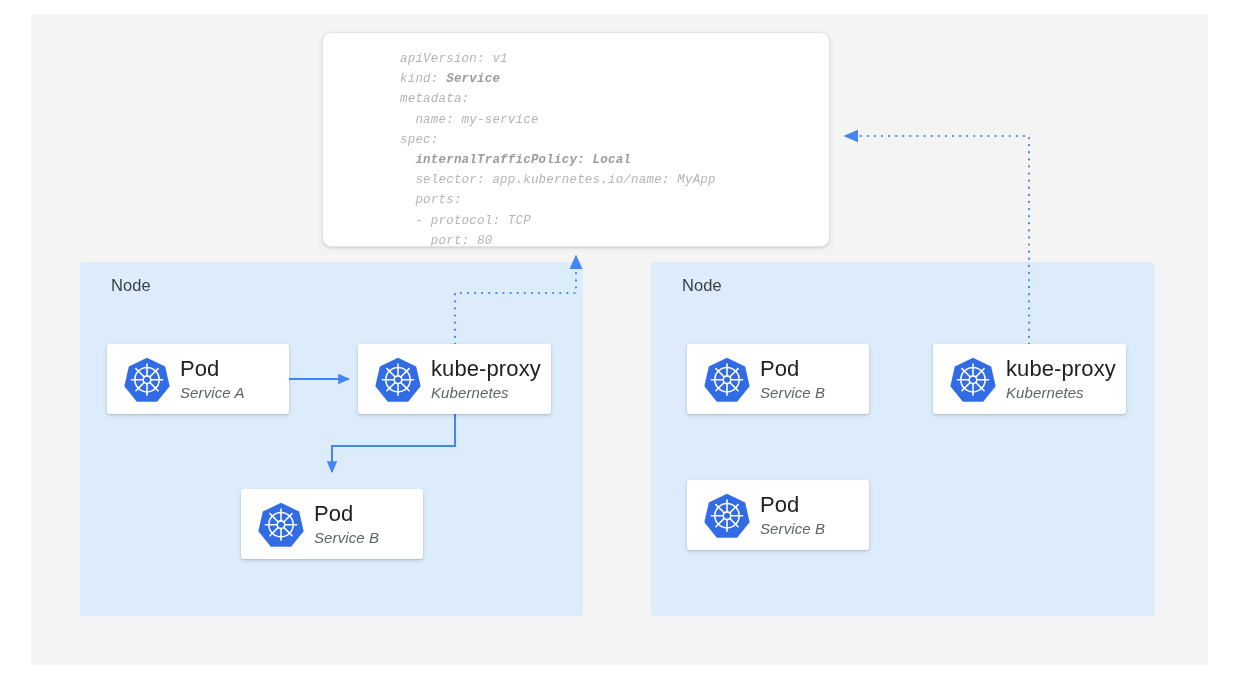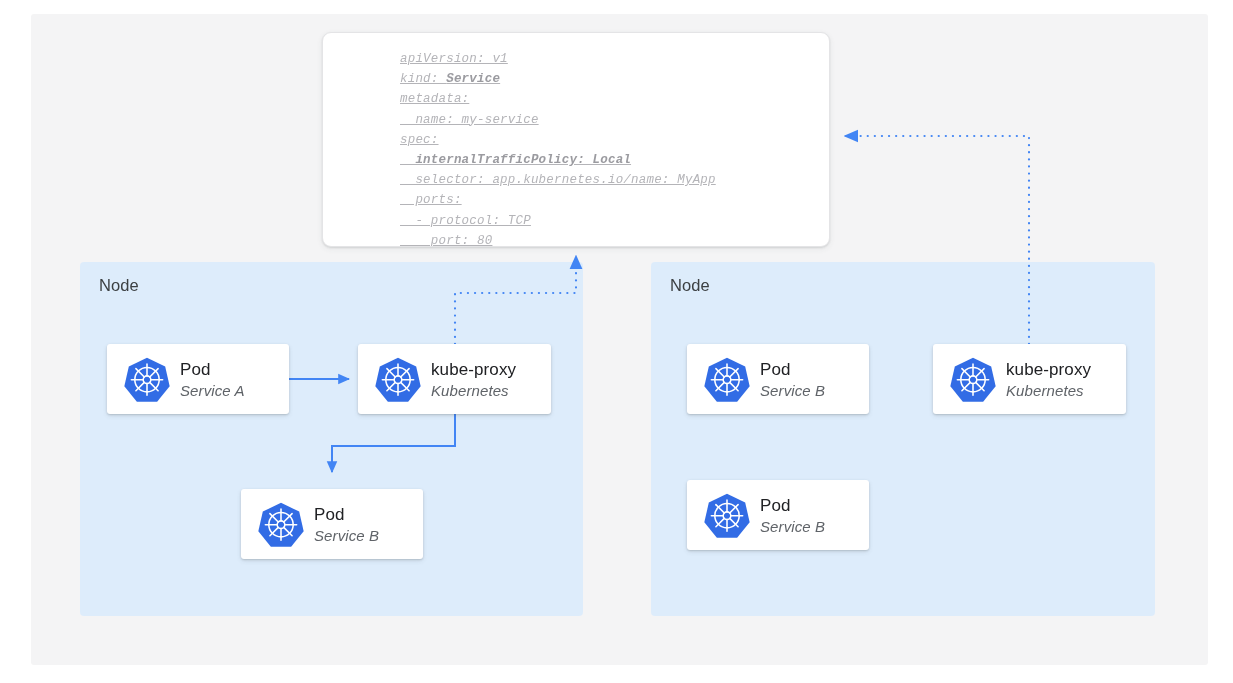--- a/index.html
+++ b/index.html
@@ -56,38 +56,37 @@
     left: 77px;
     top: 16px;
     margin: 0;
     font-family: "Liberation Mono", "DejaVu Sans Mono", monospace;
     font-style: italic;
     font-size: 12.5px;
     line-height: 20.2px;
     color: #b4b4b8;
     white-space: pre;
     letter-spacing: .2px;
-    text-decoration: underline;
   }
   .yaml-code b {
     font-weight: 700;
     color: #9b9ba0;
     font-style: italic;
   }
   
   .node-box {
     position: absolute;
     background: #ddecfb;
     border-radius: 4px;
   }
   #node-left  { left: 80px;  top: 262px; width: 503px; height: 354px; }
   #node-right { left: 651px; top: 262px; width: 504px; height: 354px; }
   .node-label {
     position: absolute;
-    left: 19px;
+    left: 31px;
     top: 14px;
     font-size: 16.5px;
     color: #3c4043;
     letter-spacing: .1px;
     text-align: right;
   }
   
   .card {
     position: absolute;
     background: #ffffff;
@@ -108,21 +107,21 @@
   }
   .card-text {
     position: absolute;
     left: 73px;
     top: 50%;
     transform: translateY(-50%);
     line-height: 1.28;
   }
   .card-title {
     display: block;
-    font-size: 17px;
+    font-size: 22px;
     color: #202124;
     letter-spacing: .1px;
   }
   .card-sub {
     display: block;
     font-size: 15px;
     color: #5f6368;
     letter-spacing: .1px;
     font-style: italic;
   }

